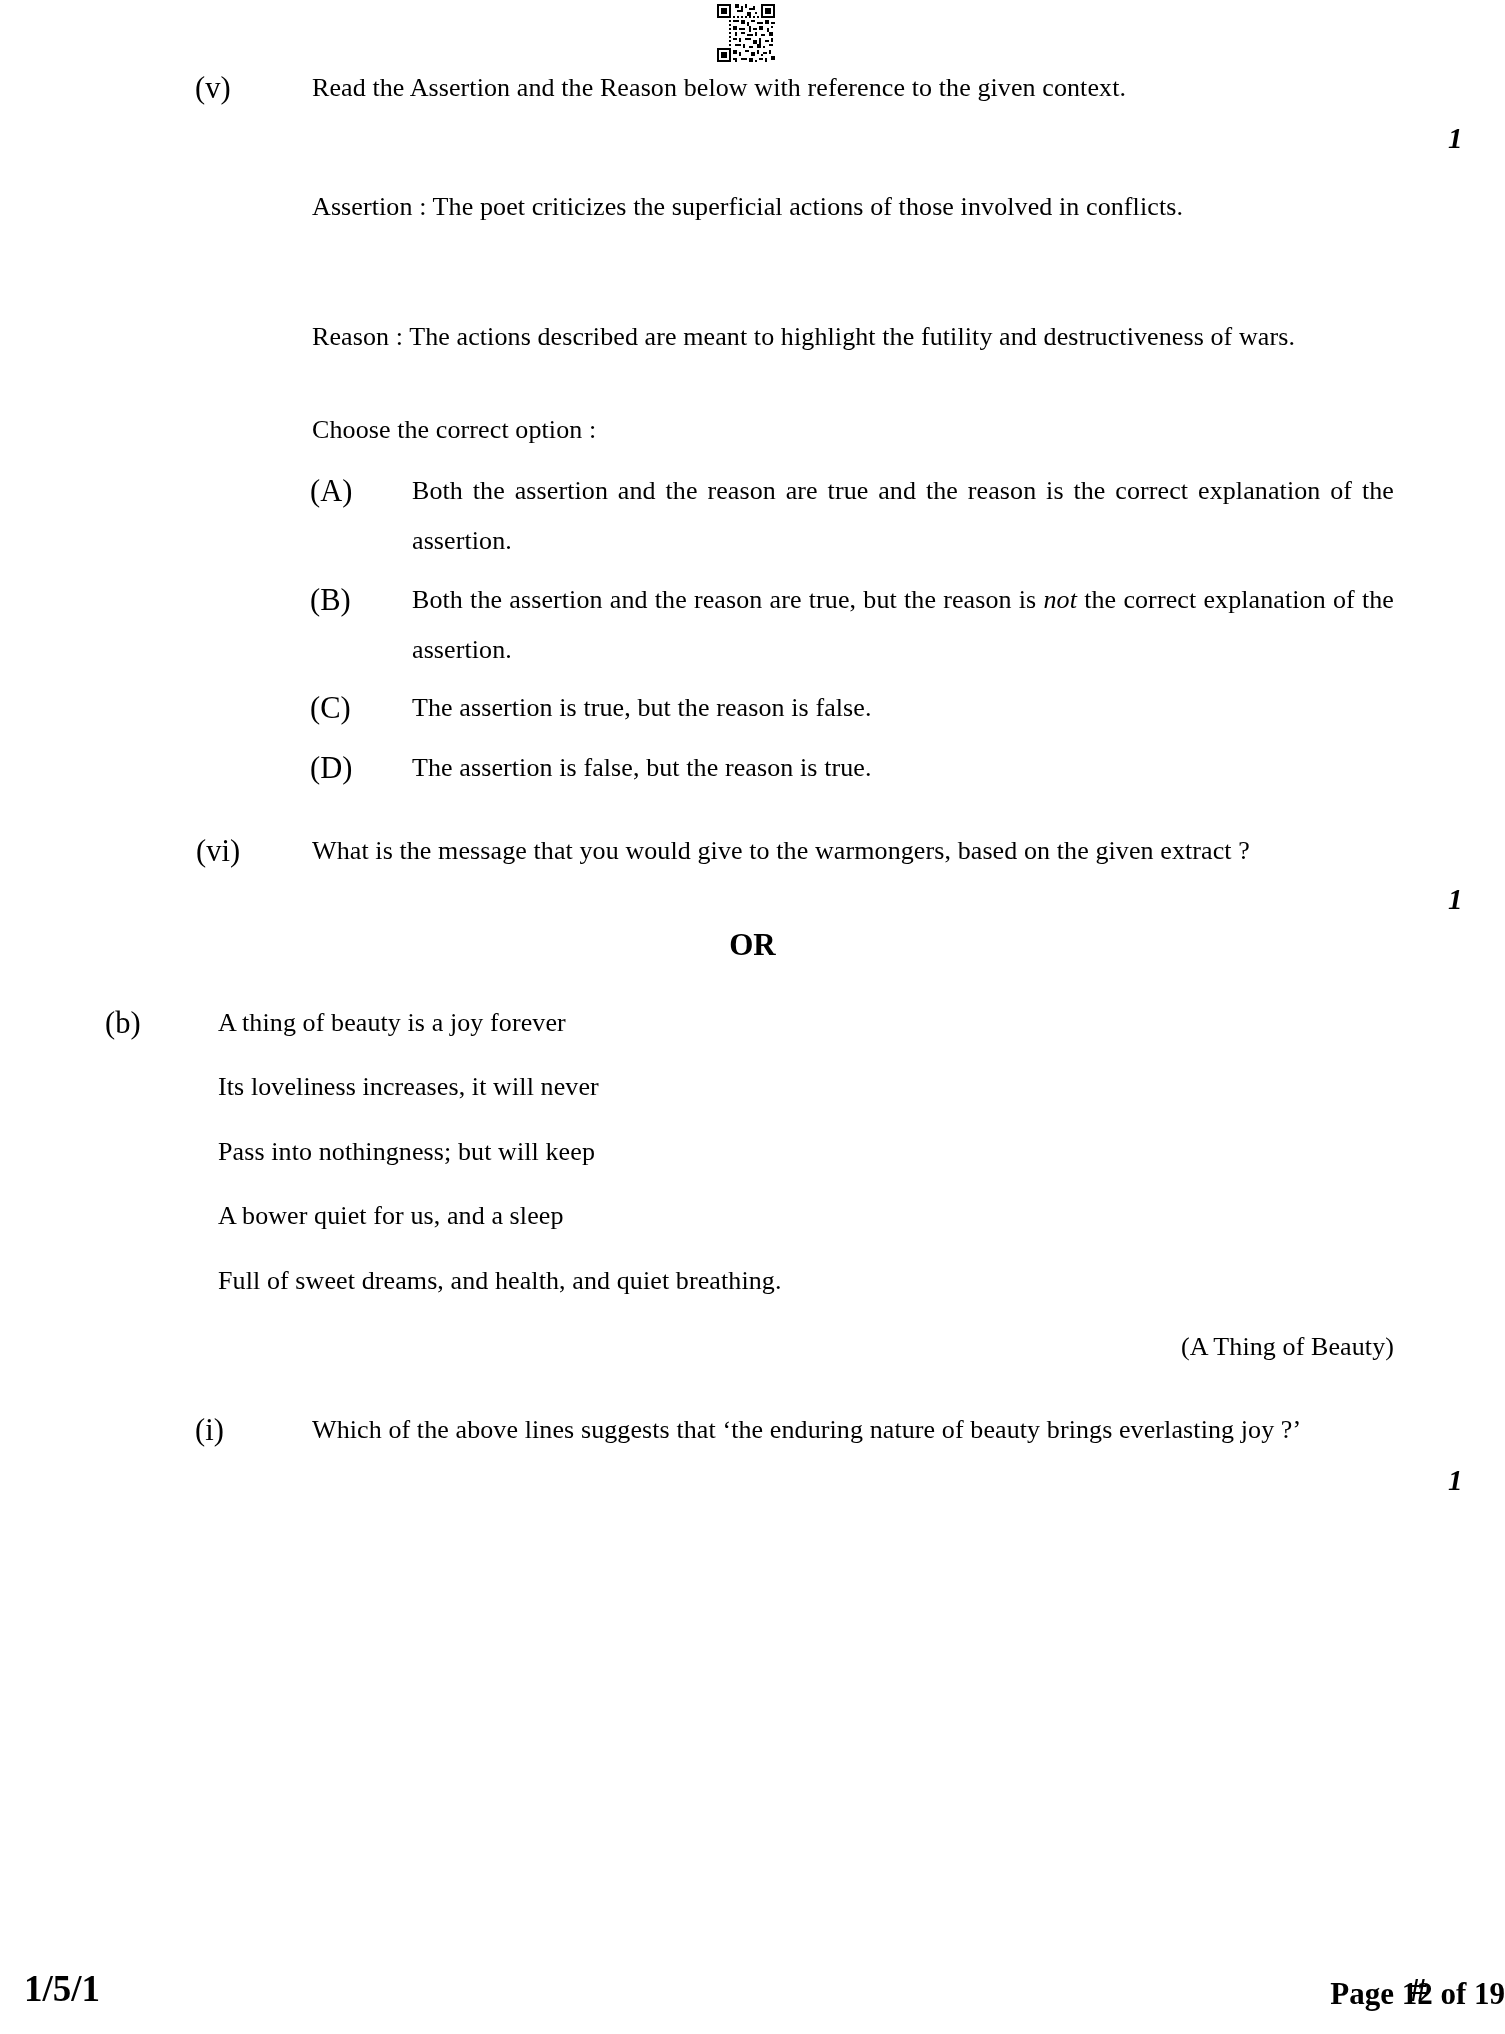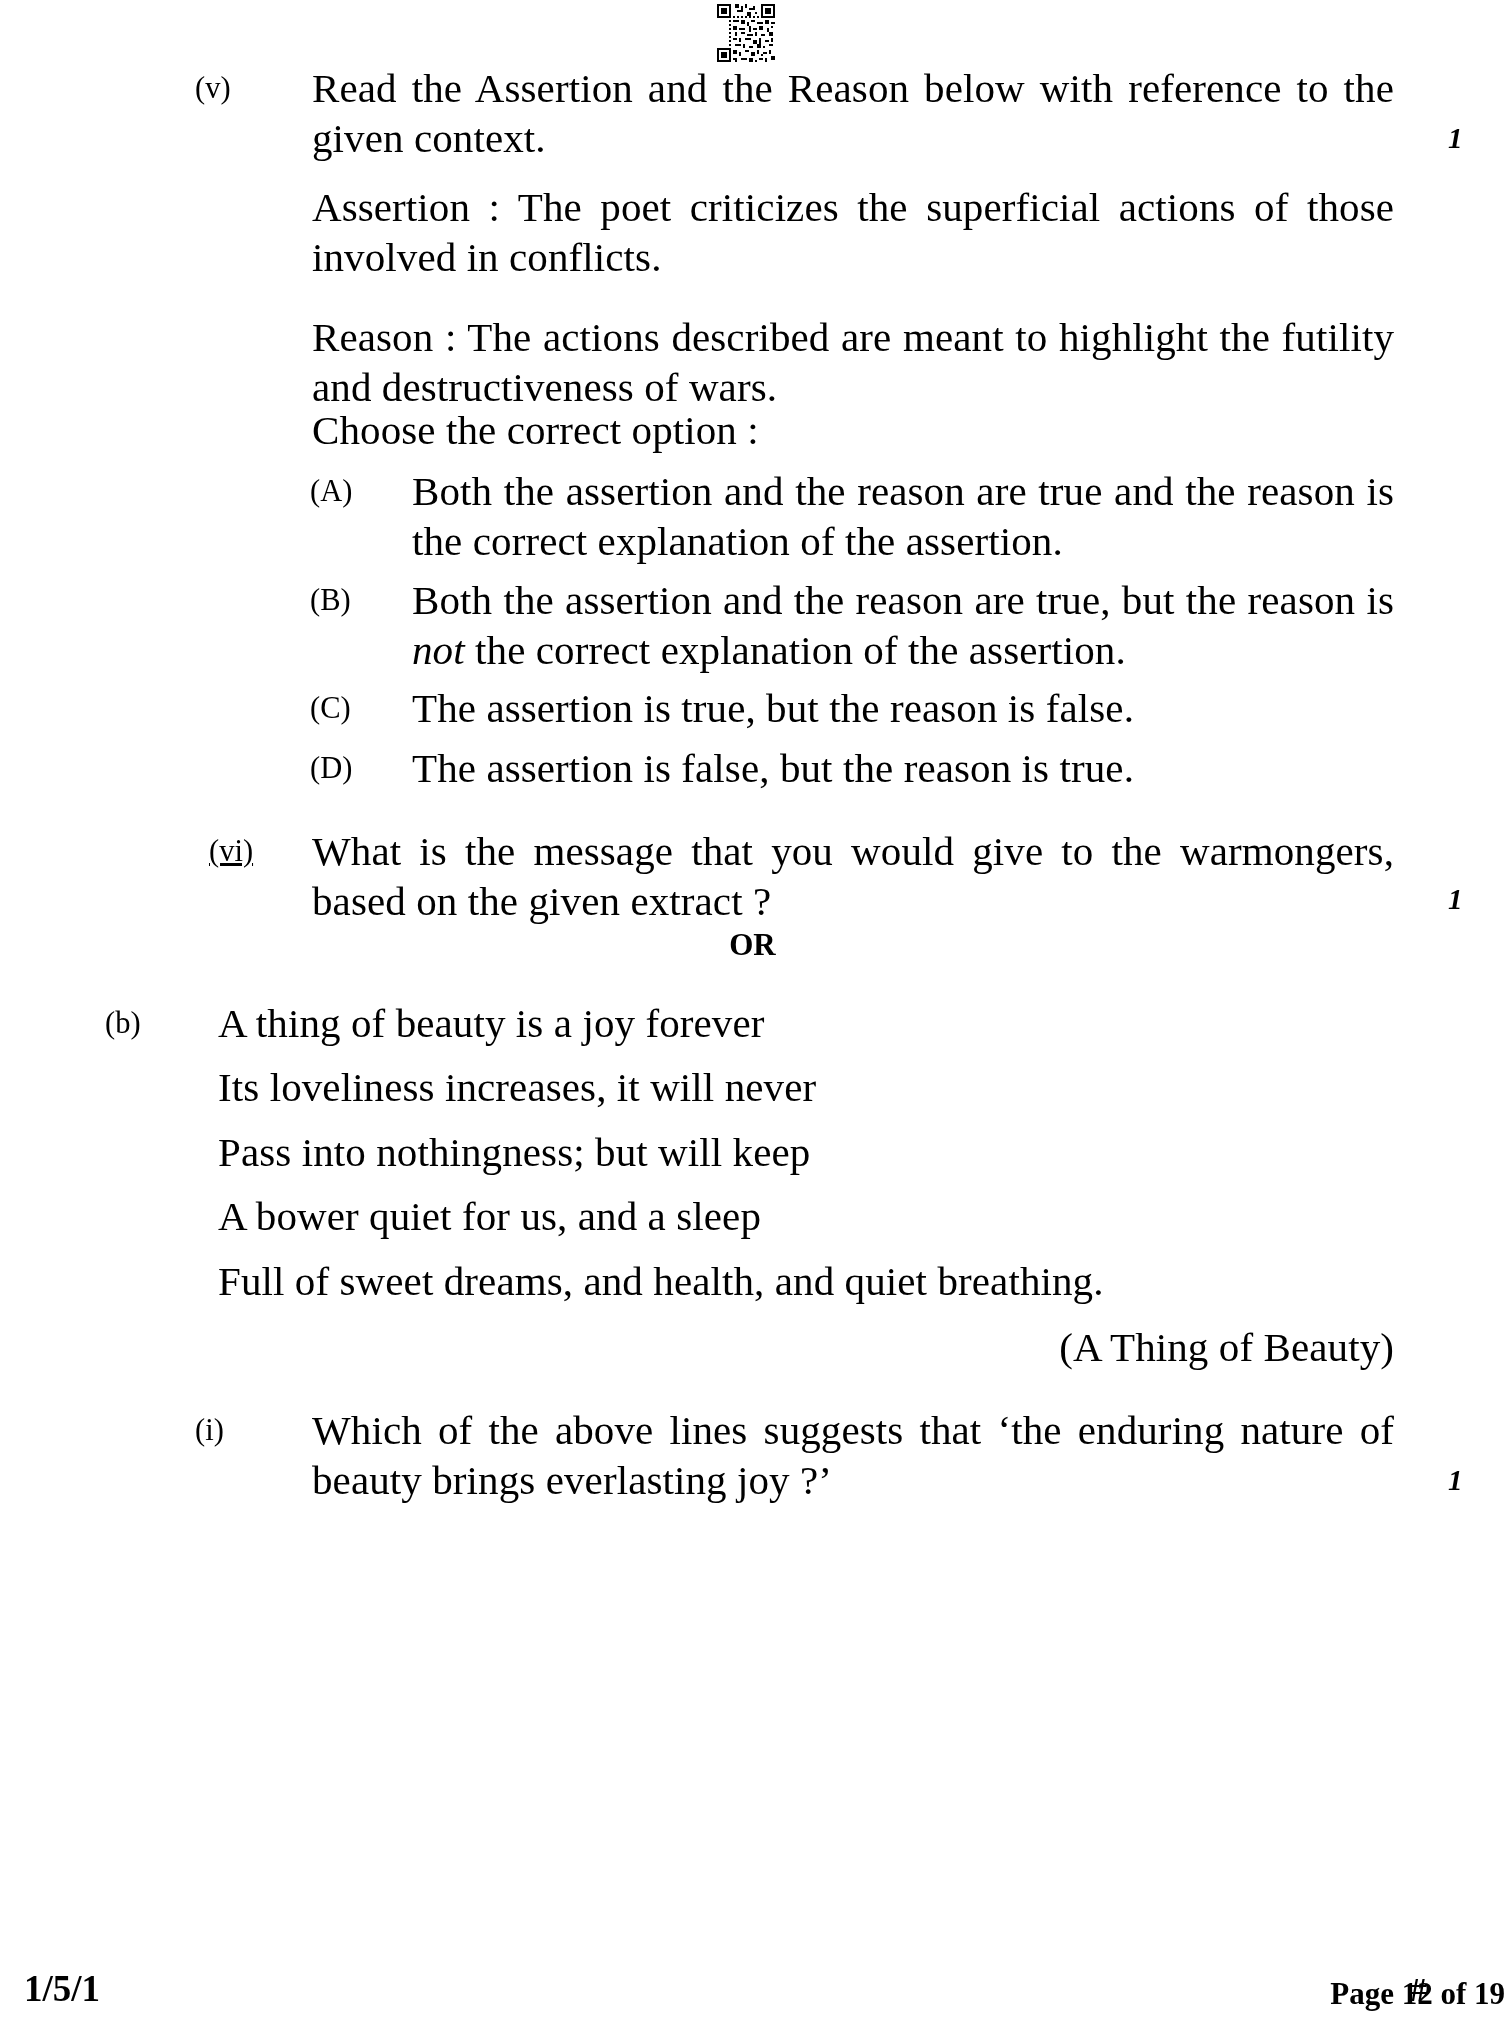--- a/index.html
+++ b/index.html
@@ -26,21 +26,21 @@
     left: 712px;
     top: 4px;
     width: 68px;
     height: 58px;
   }
   .qr-wrap svg { display: block; width: 100%; height: 100%; }
 
   
   .blk {
     position: absolute;
-    font-size: 41px;
+    font-size: 26px;
     line-height: 50px;
     letter-spacing: 0.1px;
   }
   .just { text-align: justify; text-align-last: left; }
   .left { text-align: left; }
 
   .marker {
     position: absolute;
     font-size: 30.5px;
     line-height: 50px;
@@ -214,21 +214,21 @@
 
   <div class="marker" style="left:310px; top:575px; width:100px;">(B)</div>
   <div class="blk just" style="left:412px; top:575px; width:982px;"><span>Both the assertion and the reason are true, but the reason is </span><b class="notbold">not</b><span> the correct explanation of the assertion.</span></div>
 
   <div class="marker" style="left:310px; top:683px; width:100px;">(C)</div>
   <div class="blk left" style="left:412px; top:683px; width:982px;">The assertion is true, but the reason is false.</div>
 
   <div class="marker" style="left:310px; top:743px; width:100px;">(D)</div>
   <div class="blk left" style="left:412px; top:743px; width:982px;">The assertion is false, but the reason is true.</div>
 
-  <div class="marker" style="left:209px; top:826px; width:110px;text-decoration:underline;">(vi)</div>
+  <div class="marker" style="left:196px; top:826px; width:110px;">(vi)</div>
   <div class="blk just" style="left:312px; top:826px; width:1082px;">What is the message that you would give to the warmongers, based on the given extract ?</div>
   <div class="mark-num" style="left:1448px; top:874px; width:50px;">1</div>
 
   <div class="or-label" style="left:0px; top:925px; width:1505px;">OR</div>
 
   <div class="marker" style="left:105px; top:998px; width:110px;">(b)</div>
 
   <div class="blk left" style="left:218px; top:998px; width:1180px;">A thing of beauty is a joy forever</div>
   <div class="blk left" style="left:218px; top:1062px; width:1180px;">Its loveliness increases, it will never</div>
   <div class="blk left" style="left:218px; top:1127px; width:1180px;">Pass into nothingness; but will keep</div>

